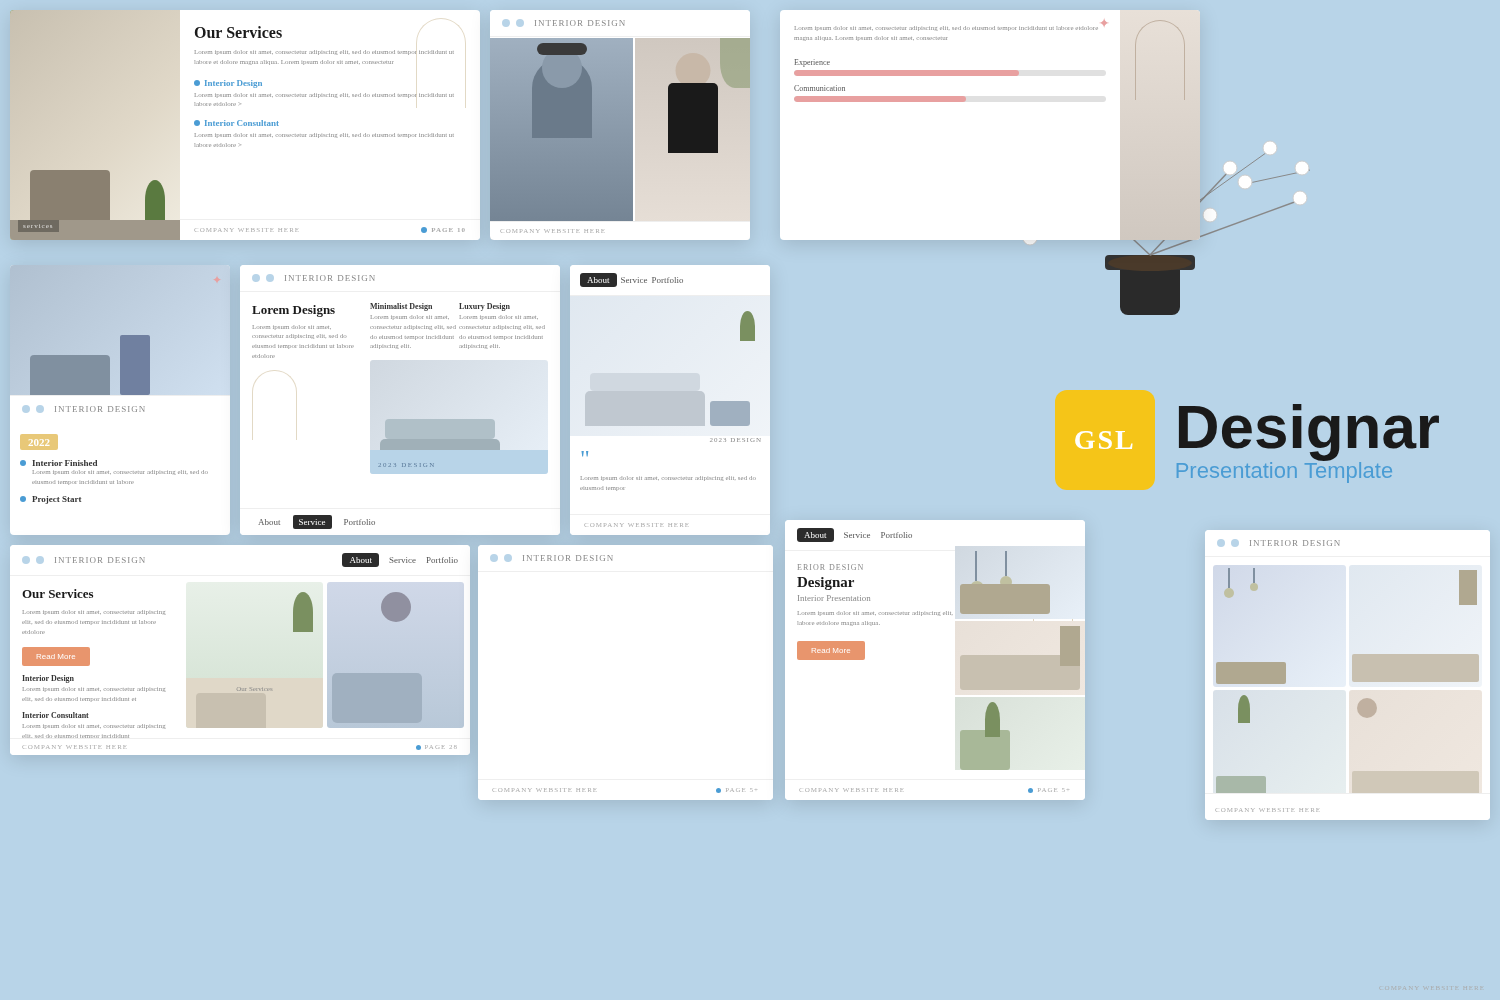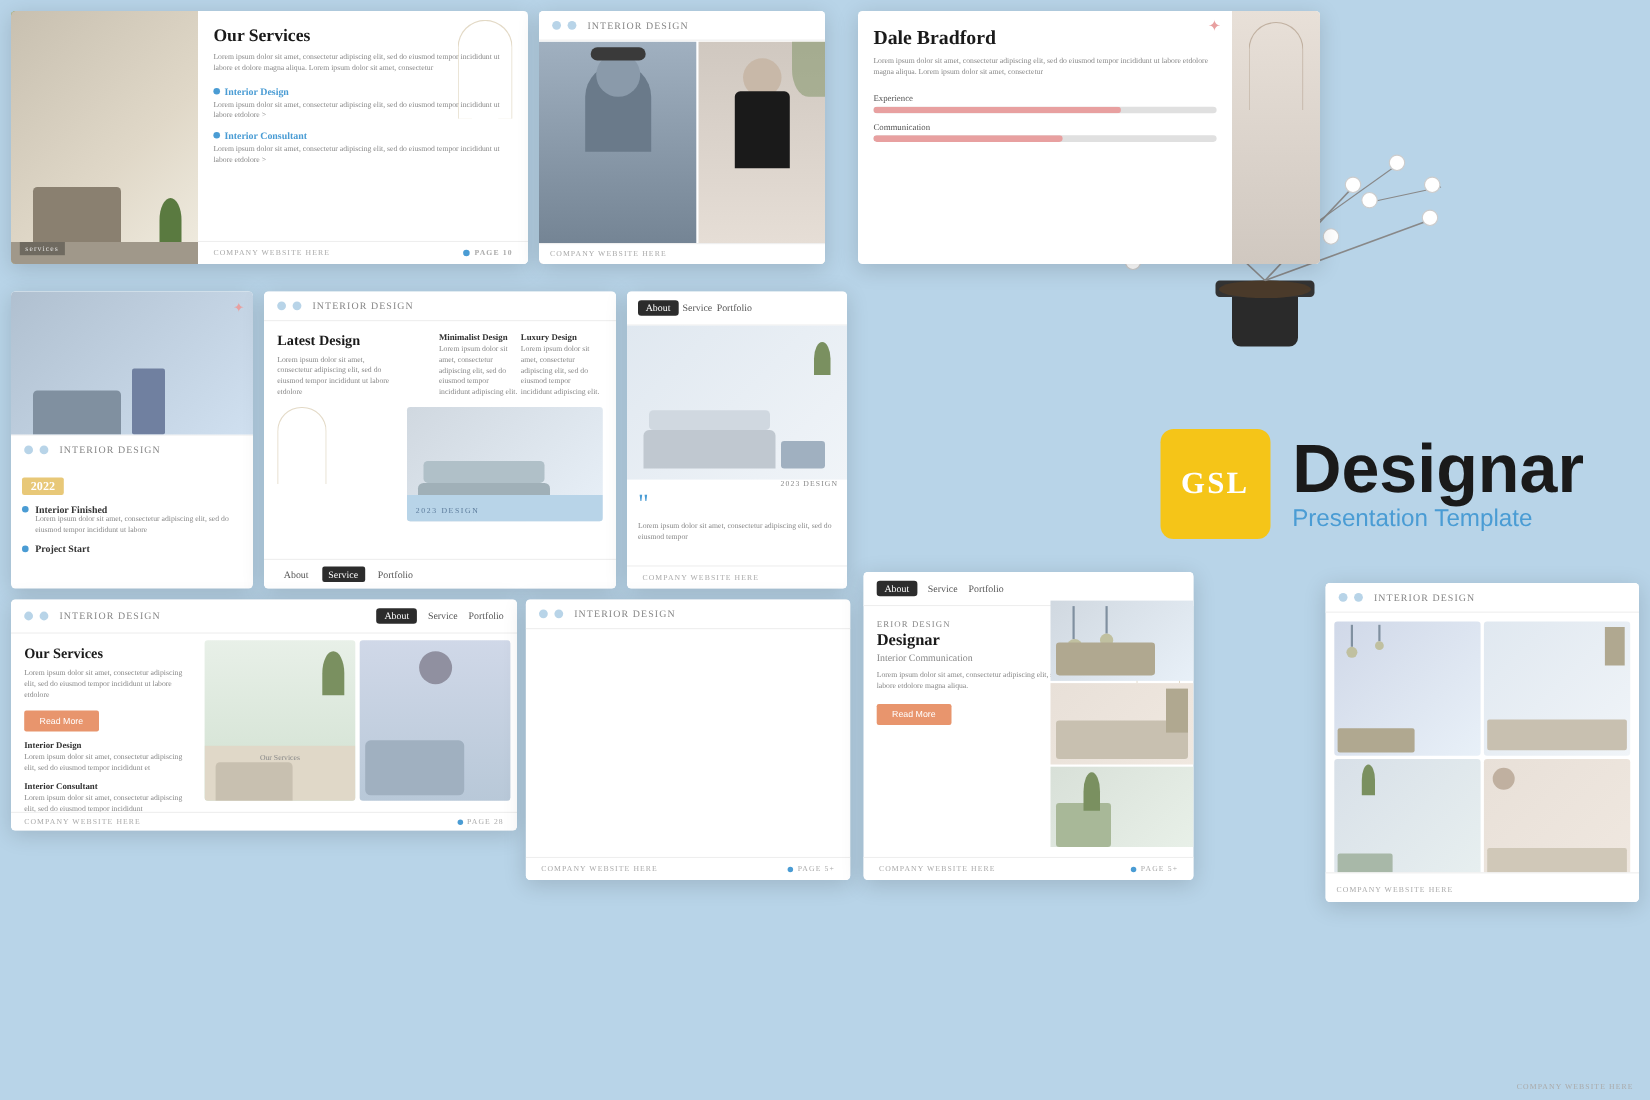--- a/index.html
+++ b/index.html
@@ -409,21 +409,20 @@
         <span class="footer-text">COMPANY WEBSITE HERE</span>
       </div>
     </div>
   </div>
 
   <div class="slide-card slide-dale">
     <div style="display:flex; height:100%;">
       <div style="flex:1; padding:14px; position:relative;">
 
         <span class="starburst" style="right:10px; top:5px;">✦</span>
-        <div class="slide-title" style="font-size:18px;">Dale Bradford</div>
         <div class="slide-body-text" style="margin-bottom:14px;">Lorem ipsum dolor sit amet, consectetur adipiscing elit, sed do eiusmod tempor incididunt ut labore etdolore magna aliqua. Lorem ipsum dolor sit amet, consectetur</div>
         <div class="progress-bar-container">
           <div class="progress-label">Experience</div>
           <div class="progress-bar-bg">
             <div class="progress-bar-fill" style="width:72%;"></div>
           </div>
         </div>
         <div class="progress-bar-container">
           <div class="progress-label">Communication</div>
           <div class="progress-bar-bg">
@@ -480,28 +479,28 @@
 
       <div class="nav-bar">
         <div class="nav-dot"></div>
         <div class="nav-dot"></div>
         <span class="nav-label">INTERIOR DESIGN</span>
       </div>
 
       <div style="display:flex; flex:1; padding:10px 12px; gap:8px; height:calc(100% - 78px);">
 
         <div style="width:110px; flex-shrink:0;">
-          <div style="font-size:13px; font-weight:bold; color:#1a1a1a; line-height:1.2; margin-bottom:5px;">Latest Design</div>
+          <div style="font-size:13px; font-weight:bold; color:#1a1a1a; line-height:1.2; margin-bottom:5px;">Lorem Designs</div>
           <div class="slide-body-text">Lorem ipsum dolor sit amet, consectetur adipiscing elit, sed do eiusmod tempor incididunt ut labore etdolore</div>
 
           <div style="margin-top:8px; width:45px; height:70px; border:1.5px solid #d0c0a0; border-radius:22px 22px 0 0; border-bottom:none; opacity:0.6;"></div>
         </div>
 
         <div style="flex:1; display:flex; flex-direction:column; gap:4px;">
-          <div style="display:flex; gap:0; margin-bottom:4px;margin-left:29px;">
+          <div style="display:flex; gap:0; margin-bottom:4px;">
             <div style="flex:1;">
               <div style="font-size:8px; font-weight:bold; color:#333; margin-bottom:2px;">Minimalist Design</div>
               <div class="slide-body-text">Lorem ipsum dolor sit amet, consectetur adipiscing elit, sed do eiusmod tempor incididunt adipiscing elit.</div>
             </div>
             <div style="flex:1;">
               <div style="font-size:8px; font-weight:bold; color:#333; margin-bottom:2px;">Luxury Design</div>
               <div class="slide-body-text">Lorem ipsum dolor sit amet, consectetur adipiscing elit, sed do eiusmod tempor incididunt adipiscing elit.</div>
             </div>
           </div>
 
@@ -641,21 +640,21 @@
         <span style="font-size:9px; color:#555; margin-left:4px;">Portfolio</span>
       </div>
 
       <div style="padding:12px; position:relative;">
         
         <div style="position:absolute; right:12px; top:5px; width:40px; height:65px; border:1.5px solid #d0c0a0; border-radius:20px 20px 0 0; border-bottom:none; opacity:0.7;"></div>
         
         <span style="position:absolute; right:5px; top:5px; color:#e8a0a0; font-size:10px;">✦</span>
         <div style="font-size:8px; color:#888; letter-spacing:1px; text-transform:uppercase; margin-bottom:2px;">ERIOR DESIGN</div>
         <div class="slide-title" style="font-size:15px; margin-bottom:2px;">Designar</div>
-        <div style="font-size:9px; color:#888; margin-bottom:6px;">Interior Communication</div>
+        <div style="font-size:9px; color:#888; margin-bottom:6px;">Interior Presentation</div>
         <div class="slide-body-text" style="margin-bottom:10px;">Lorem ipsum dolor sit amet, consectetur adipiscing elit, sed do eiusmod tempor incididunt ut labore etdolore magna aliqua.</div>
         <button class="read-more-btn">Read More</button>
       </div>
 
       <div style="position:absolute; right:0; top:26px; bottom:30px; width:130px; display:flex; flex-direction:column; gap:2px;">
         <div style="flex:1; background:linear-gradient(135deg,#d0d8e0 0%,#e8f0f8 100%); position:relative; overflow:hidden;">
 
           <div style="position:absolute; top:5px; left:20px; width:2px; height:30px; background:#8090a0;"></div>
           <div style="position:absolute; top:35px; left:15px; width:14px; height:14px; background:#c0c0a0; border-radius:50%;"></div>
           <div style="position:absolute; top:5px; left:50px; width:2px; height:25px; background:#8090a0;"></div>

